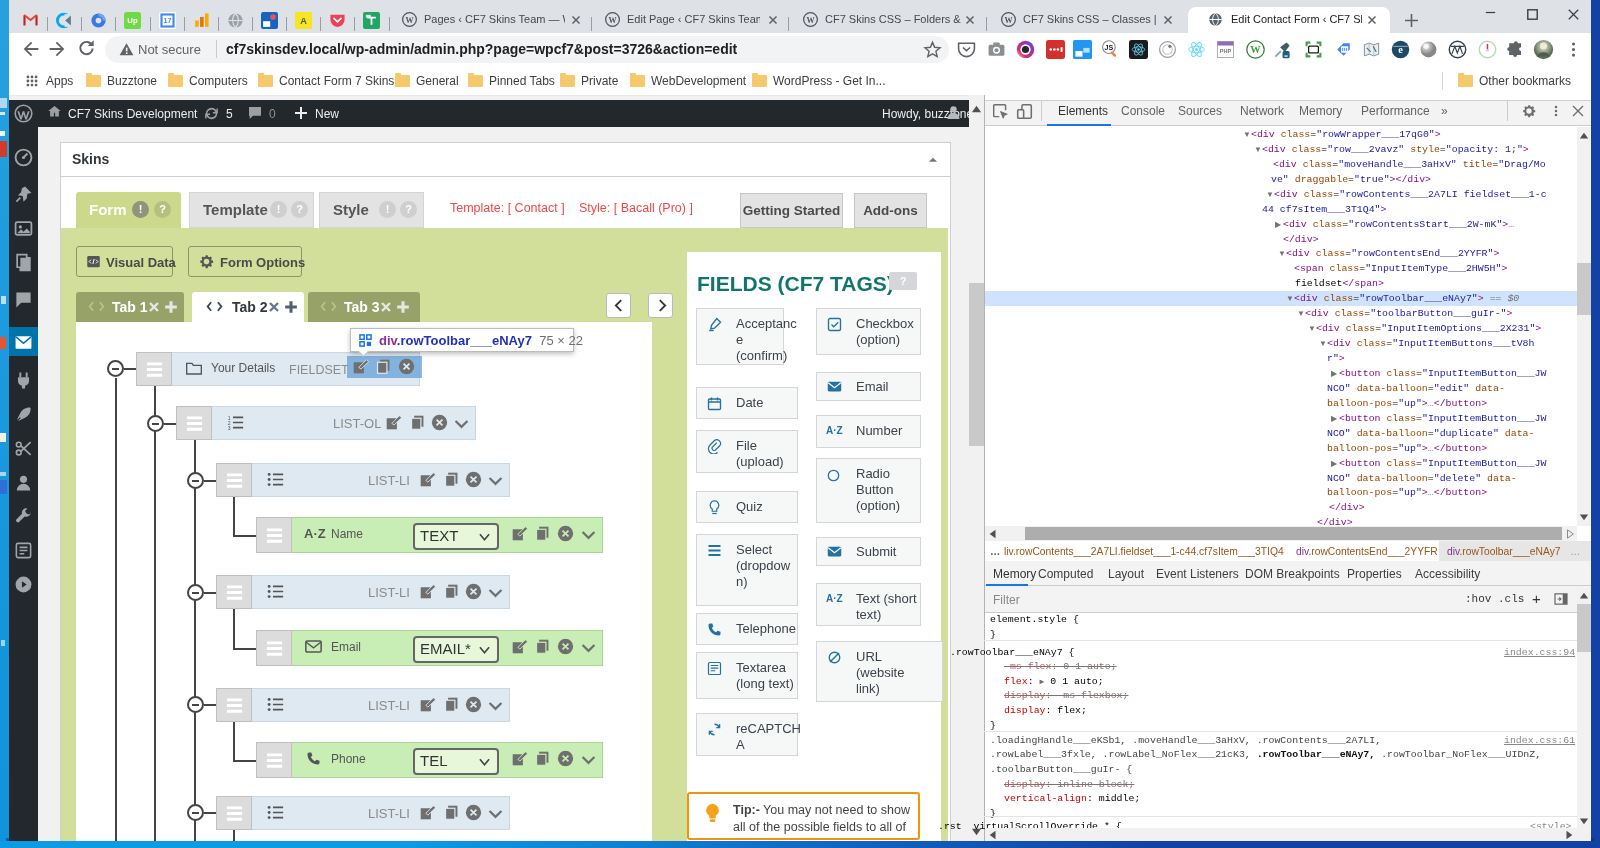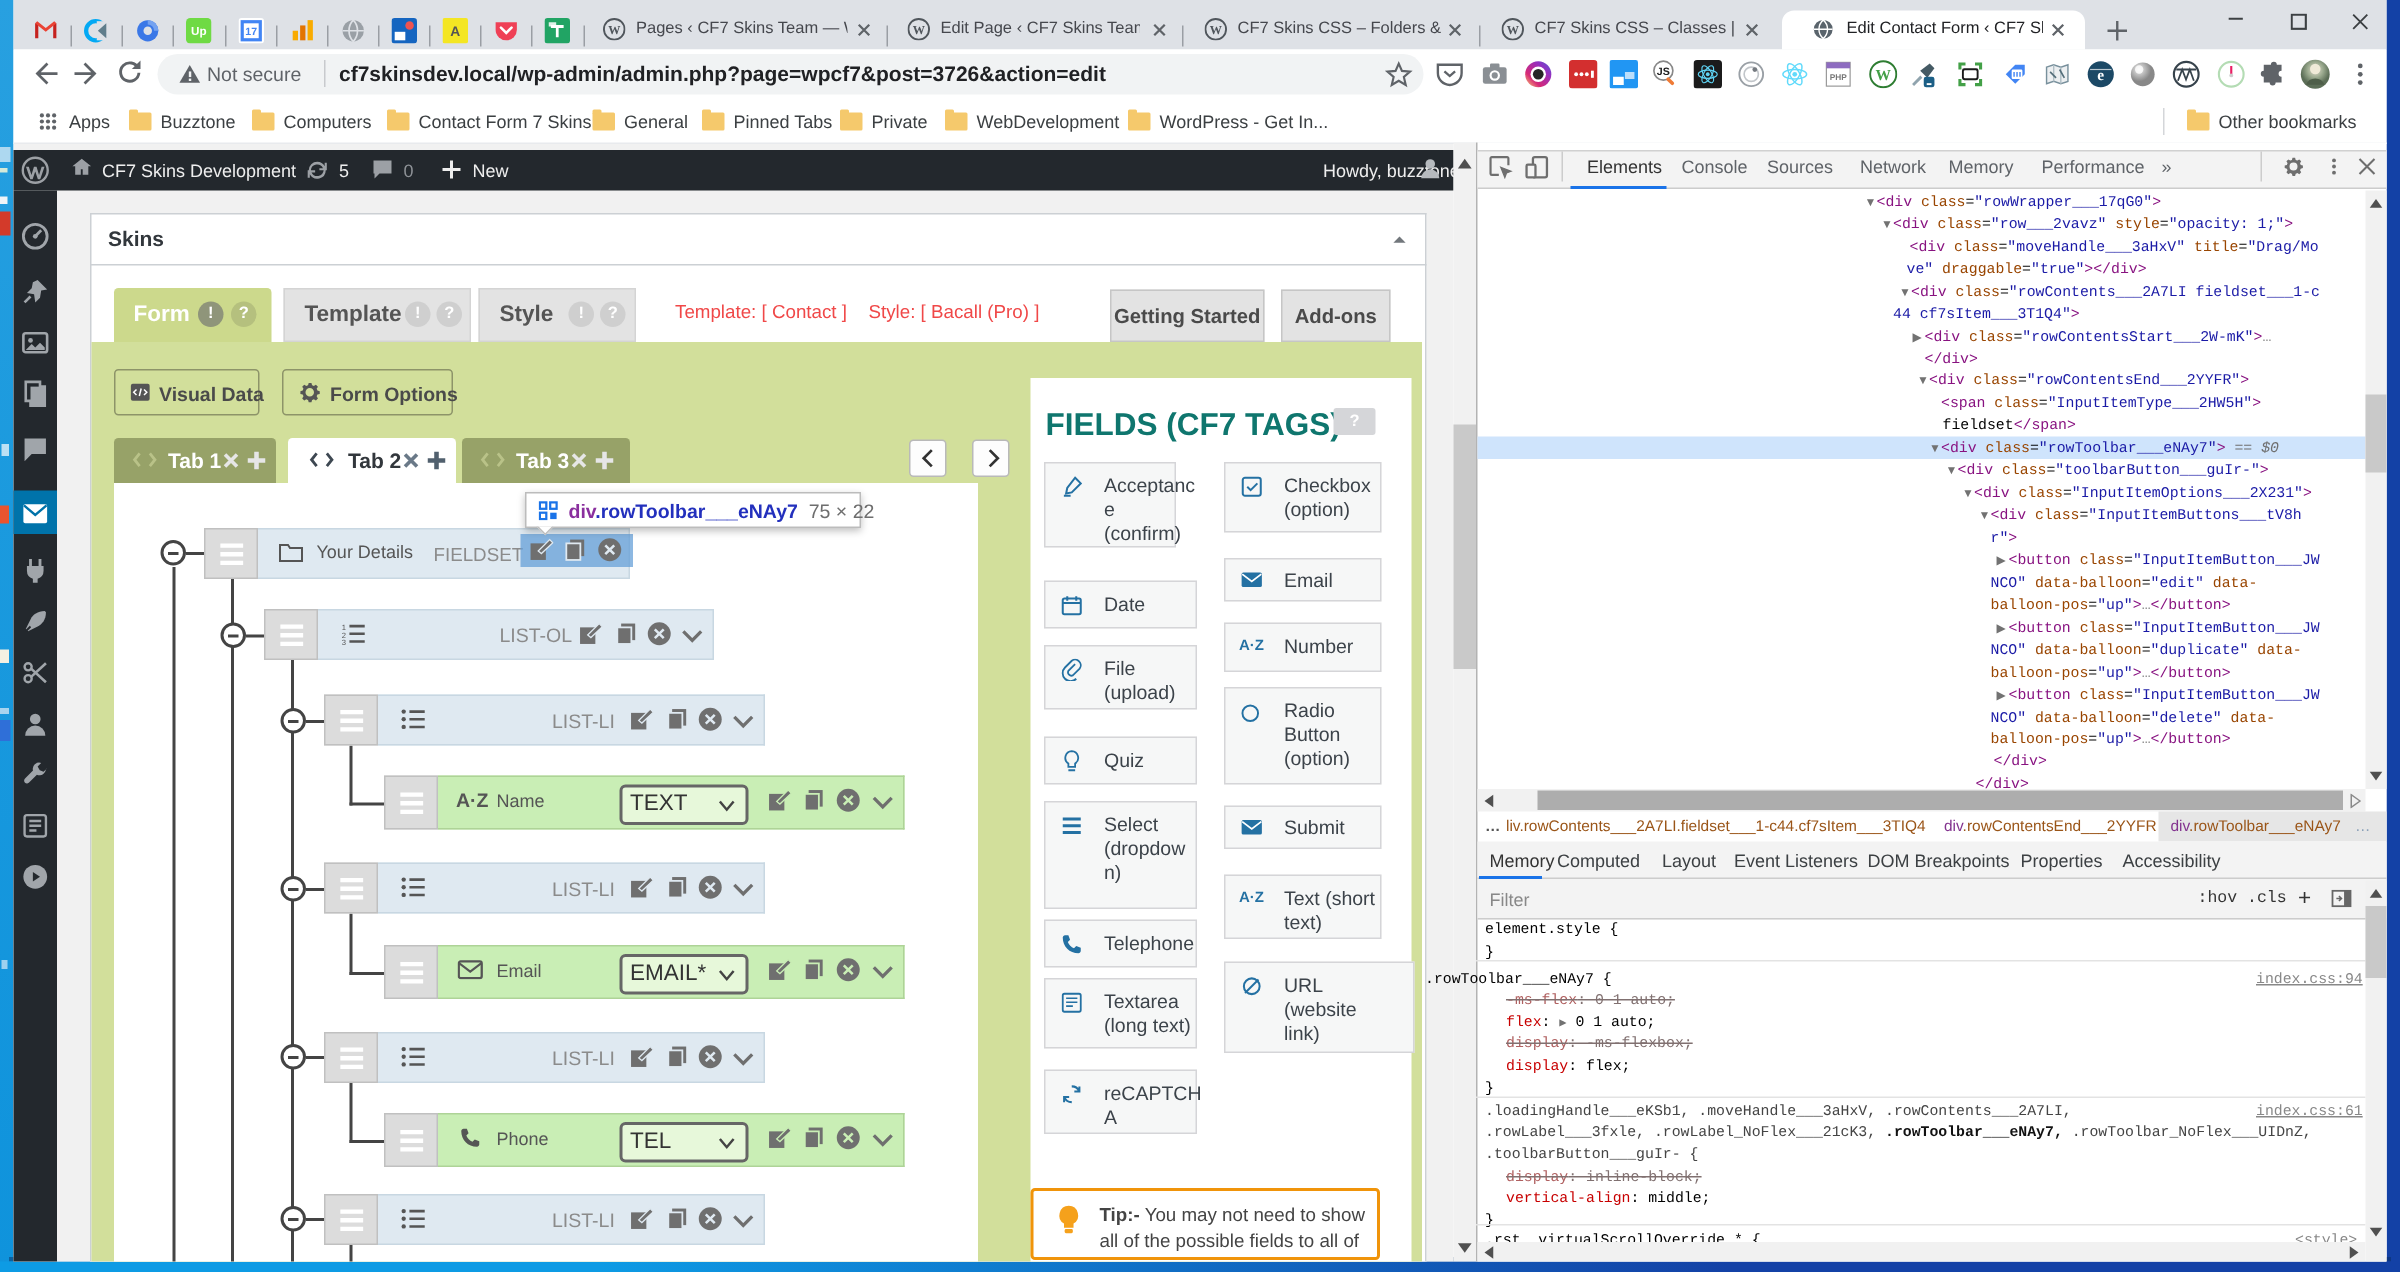--- a/index.html
+++ b/index.html
@@ -1177,21 +1177,21 @@
 <div class="cl" style="left:990px; top:720px">}</div>
 <div class="sline" style="top:731px"></div>
 <div class="cl" style="left:990px; top:735px"><span style="color:#444">.loadingHandle___eKSb1, .moveHandle___3aHxV, .rowContents___2A7LI,</span></div>
 <div class="csslink" style="left:1504px; top:735px">index.css:61</div>
 <div class="cl" style="left:990px; top:749px"><span style="color:#444">.rowLabel___3fxle, .rowLabel_NoFlex___21cK3, </span><span style="color:#111; font-weight:bold">.rowToolbar___eNAy7,</span><span style="color:#444"> .rowToolbar_NoFlex___UIDnZ,</span></div>
 <div class="cl" style="left:990px; top:764px"><span style="color:#444">.toolbarButton___guIr- {</span></div>
 <div class="cl strike" style="left:1004px; top:779px"><span class="prop">display</span>: inline-block;</div>
 <div class="cl" style="left:1004px; top:793px"><span class="prop">vertical-align</span>: middle;</div>
 <div class="cl" style="left:990px; top:808px">}</div>
 <div class="sline" style="top:816px"></div>
-<div class="cl" style="left:990px; top:821px">.rst  virtualScrollOverride * {</div>
+<div class="cl" style="left:938px; top:821px">.rst  virtualScrollOverride * {</div>
 <div class="cl" style="left:1530px; top:821px; color:#888">&lt;style&gt;</div>
 
 <div class="sbtrack" style="left:1577px; top:587px; width:14px; height:254px"></div>
 <svg class="a" style="left:1579px; top:591px; width:10px; height:10px" viewBox="0 0 12 12">
     <path d="M6 2L1 9h10z" fill="#505050"></path>
   </svg>
 <svg class="a" style="left:1579px; top:816px; width:10px; height:10px" viewBox="0 0 12 12">
     <path d="M6 10L1 3h10z" fill="#505050"></path>
   </svg>
 <div class="sbthumb" style="left:1577px; top:604px; width:14px; height:48px"></div>

